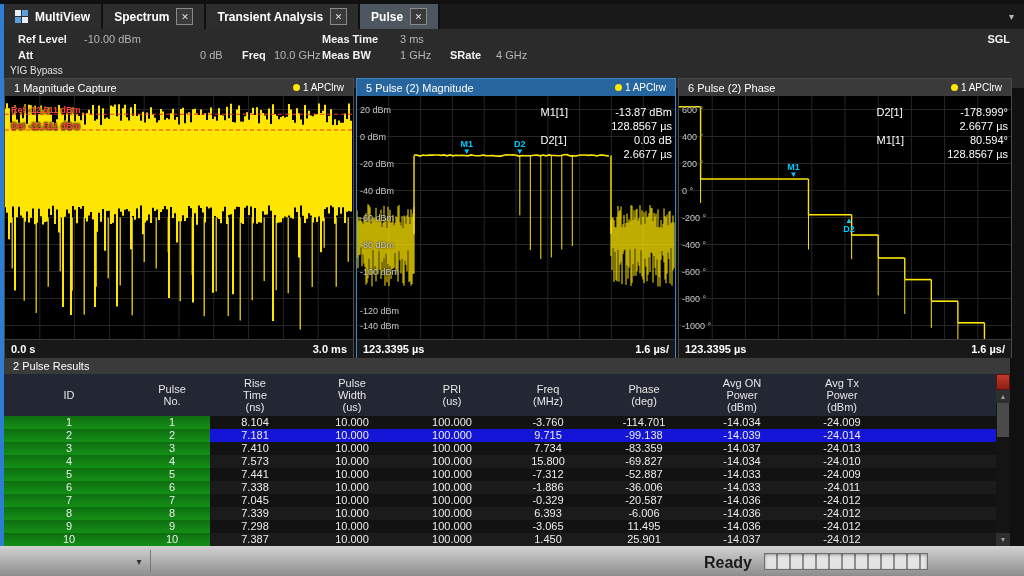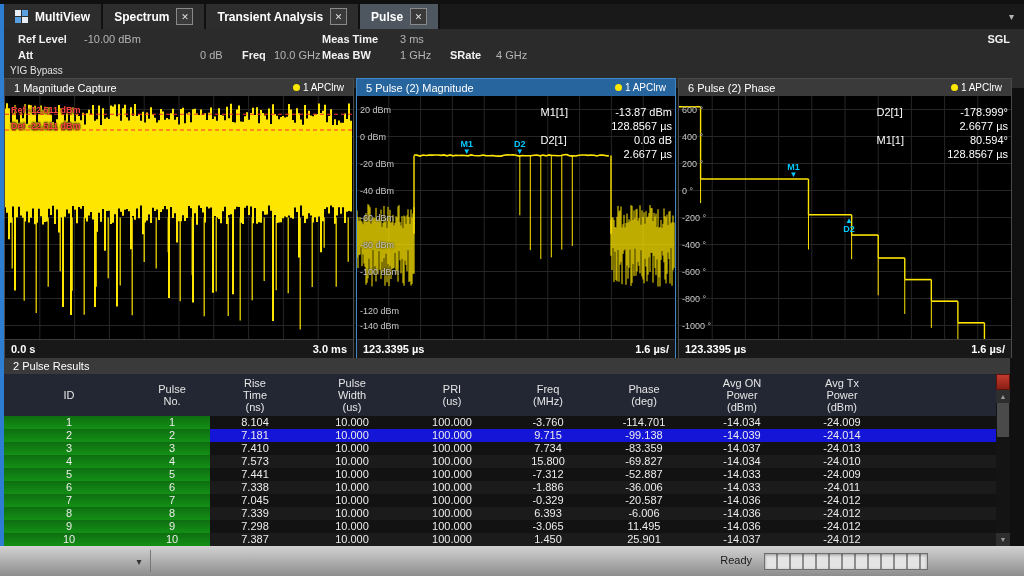--- a/index.html
+++ b/index.html
@@ -68,21 +68,21 @@
   .rs-red{height:16px;background:linear-gradient(#c23b2e,#8a1f16);border:1px solid #5e120c;box-sizing:border-box;}
   .rs-btn{height:13px;background:#2e2e2e;color:#9a9a9a;font-size:7px;display:flex;align-items:center;justify-content:center;}
   .rs-track{flex:1;position:relative;background:#141414;}
   .rs-thumb{position:absolute;top:0;left:1px;right:1px;height:34px;background:#4a4a4a;}
 
   
   .statusbar{position:absolute;left:0;top:546px;width:1024px;height:30px;
              background:linear-gradient(#d2d2d2,#8d8d8d);}
   .sb-dd{position:absolute;left:128px;top:4px;width:22px;height:22px;color:#333;font-size:10px;
          display:flex;align-items:center;justify-content:center;border-right:1px solid #777;}
-  .sb-ready{position:absolute;right:272px;top:8px;color:#1a1a1a;font-weight:normal;font-size:11px;}
+  .sb-ready{position:absolute;right:272px;top:8px;color:#1a1a1a;font-weight:bold;font-size:16px;}
   .sb-progress{position:absolute;right:96px;top:7px;width:162px;height:15px;border:1px solid #6e6e6e;
          background:repeating-linear-gradient(90deg,#e4e4e4 0 11px,#8d8d8d 11px 13px);
          box-shadow:inset 0 1px 3px rgba(0,0,0,.35);}
   .sb-date{position:absolute;right:2px;top:2px;width:92px;height:26px;background:#181c26;border-radius:3px;
          display:flex;align-items:center;gap:4px;padding:0 5px;box-sizing:border-box;}
   .led{width:12px;height:12px;border-radius:3px;border:1px solid #7a0f06;
        background:radial-gradient(circle at 35% 35%,#ff6a5a,#c01808);}
   .dt{flex:1;color:#fff;font-size:10px;font-weight:bold;text-align:right;line-height:11px;}
   .dt span{display:block;}
 </style>

